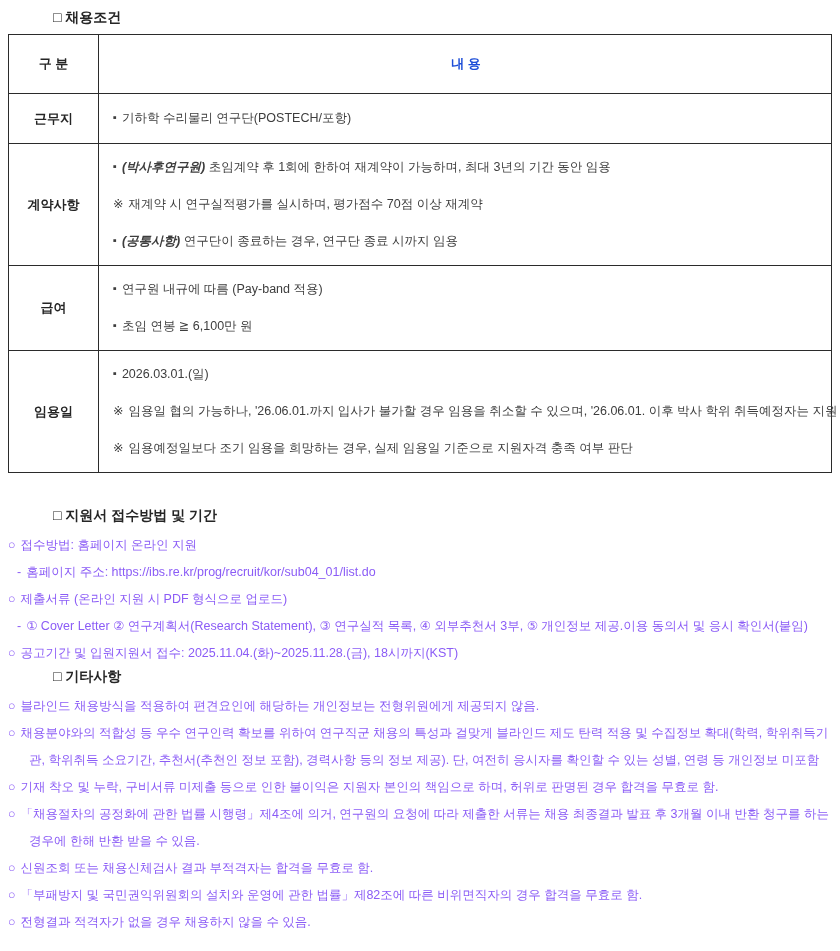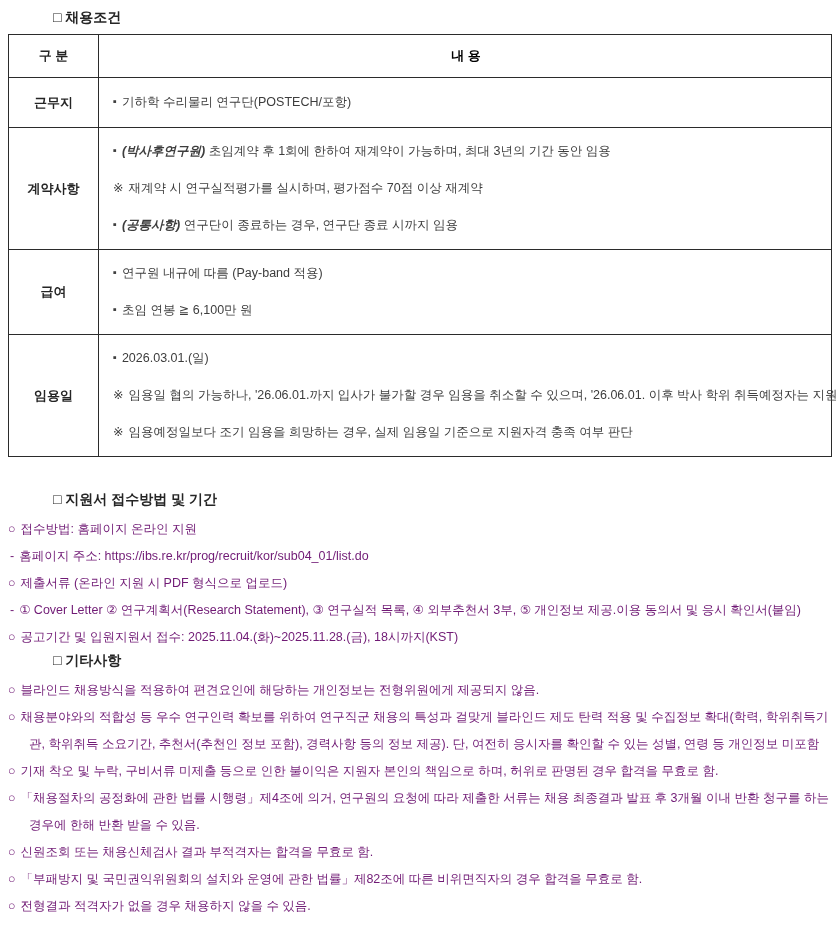--- a/index.html
+++ b/index.html
@@ -43,23 +43,23 @@
     color: #252525;
   }
   td.content {
     padding: 5px 12px 5px 14px;
     font-size: 12.5px;
   }
   td.content.hdr {
     text-align: center;
     font-weight: bold;
     font-size: 13px;
-    color: #000000;
+    color: #1d4ed8;
   }
-  tr.r-header { height: 43px; }
+  tr.r-header { height: 59px; }
   tr.r-workplace { height: 50px; padding-left: 39px; }
   tr.r-contract { height: 118px; }
   tr.r-salary { height: 82px; }
   tr.r-appoint { height: 111px; }
   .line {
     line-height: 37px;
     white-space: nowrap;
   }
   .line .marker { margin-right: 5px; }
   .line .marker.sq { font-size: 11px; position: relative; top: -1px; }
@@ -67,23 +67,23 @@
   
   .section { margin: 0; }
   .sec-apply { margin-top: 33px; }
   .sec-etc   { }
   .section .section-title { margin-bottom: 7px; padding-left: 45px; }
   .item {
     font-size: 12.5px;
     line-height: 27px;
     padding-left: 21px;
     text-indent: -21px;
-    color: #701a75;
+    color: #8b5cf6;
   }
-  .item.sub { margin-left: 2px; }
+  .item.sub { margin-left: 9px; }
   .item .marker { margin-right: 5px; }
 </style>
 </head>
 <body>
 
 <div class="doc">
 
   <div class="section">
     <p class="section-title">□ 채용조건</p>
 

